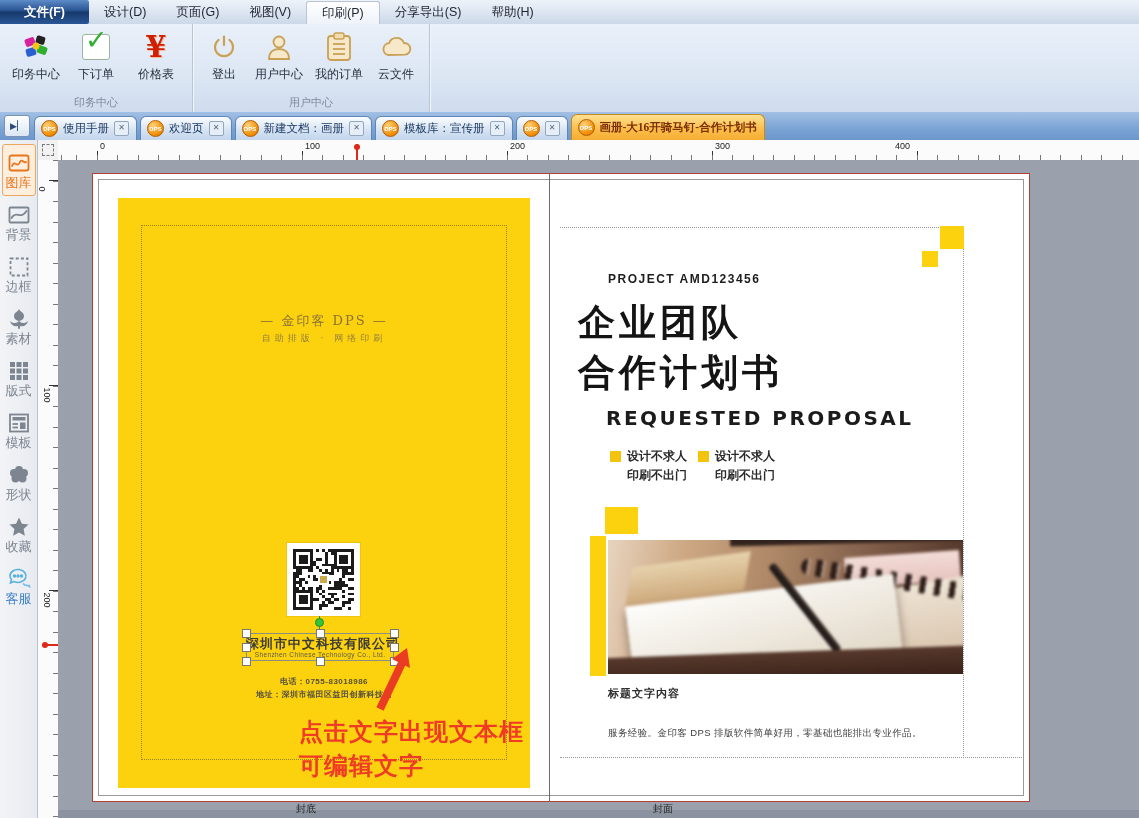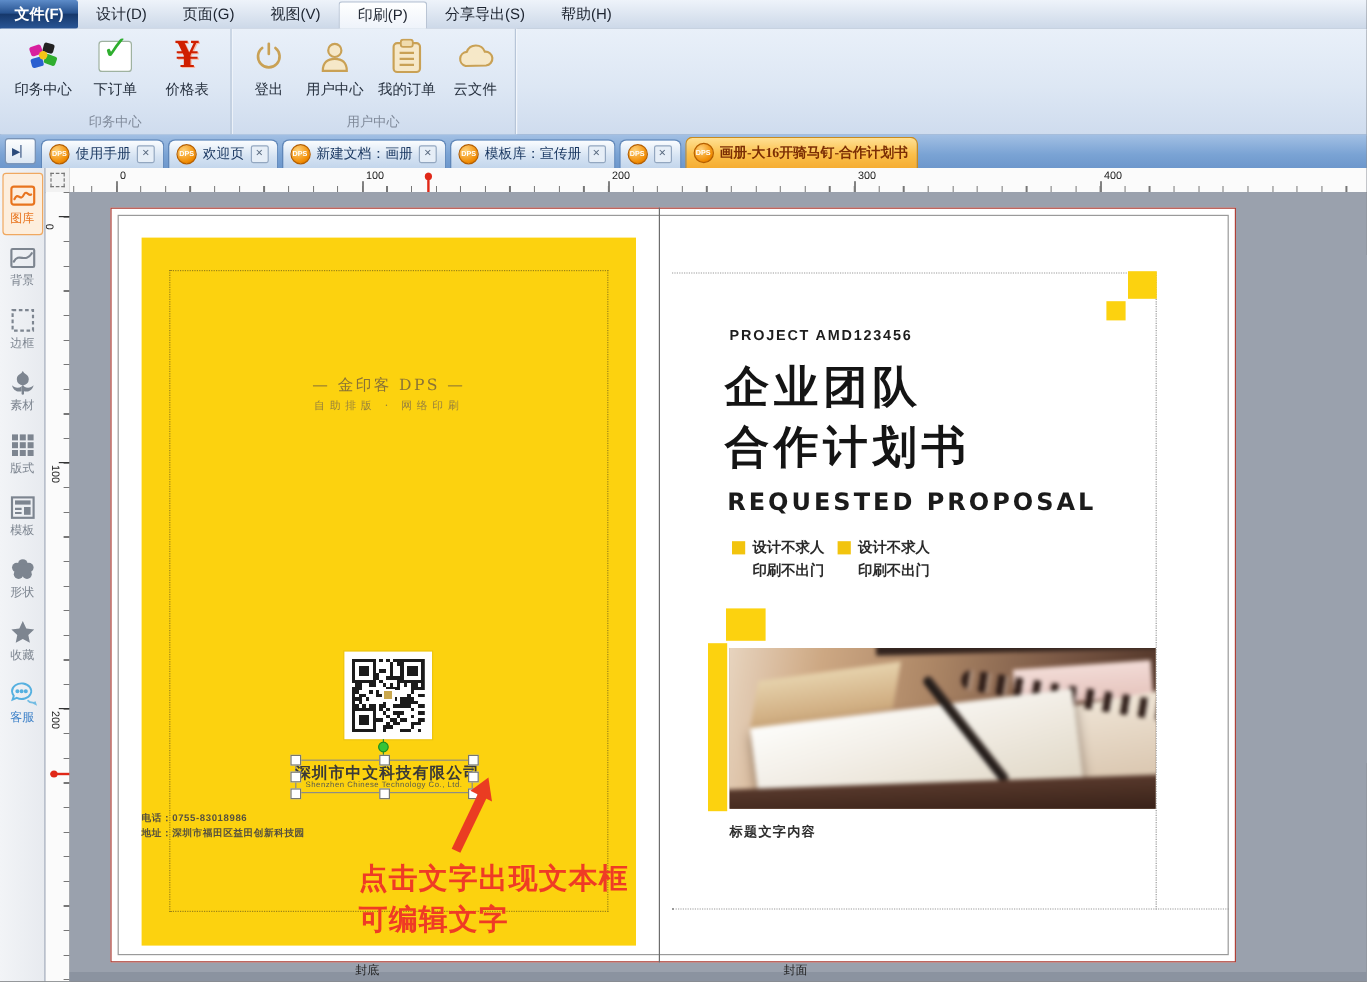--- a/index.html
+++ b/index.html
@@ -5,21 +5,21 @@
   html,body{margin:0;padding:0;background:#666;}
   .app{position:relative;width:1139px;height:818px;overflow:hidden;background:#9aa1ad;
        font-family:"Liberation Sans","DejaVu Sans",sans-serif;-webkit-font-smoothing:antialiased;}
   .abs{position:absolute;}
 
   
   .menubar{left:0;top:0;width:1139px;height:24px;background:linear-gradient(#eef3fa,#ccd8e8);
            border-bottom:1px solid #aebcd2;display:flex;align-items:stretch;font-size:12.5px;color:#1d2430;}
   .mitem{display:flex;align-items:center;padding:0 15px;cursor:default;}
   .mitem.file{background:linear-gradient(#5d8cc9 0%,#27528f 45%,#16386b 50%,#2a5696 100%);
-              color:#fff;border-radius:0 2px 2px 0;padding:0 12px;font-weight:bold;}
+              color:#fff;border-radius:0 2px 2px 0;padding:0 24px;font-weight:bold;}
   .mitem.activeTab{background:linear-gradient(#ffffff,#eef3fa);border:1px solid #b9c4d4;border-bottom:none;
                    border-radius:3px 3px 0 0;margin-top:1px;}
 
   
   .ribbon{left:0;top:24px;width:1139px;height:88px;background:linear-gradient(#e9f0f9 0%,#dde7f4 55%,#cfdcee 100%);
           border-bottom:1px solid #a9bacf;display:flex;}
   .rgroup{display:flex;flex-direction:column;border-right:1px solid #b7c5d8;box-shadow:1px 0 0 #f2f6fb;}
   .rbtns{flex:1;display:flex;align-items:flex-start;padding:4px 8px 0 8px;gap:4px;}
   .rbtn{width:56px;display:flex;flex-direction:column;align-items:center;gap:2px;padding-top:2px;border-radius:3px;}
   .ricon{width:34px;height:34px;display:flex;align-items:center;justify-content:center;}
@@ -43,21 +43,21 @@
   .dps{width:15px;height:15px;flex:none;border-radius:50%;background:radial-gradient(circle at 35% 30%,#ffd27a,#f08a00 70%,#c96a00);
        border:1px solid #b55f00;color:#fff;font-size:6px;font-weight:bold;display:flex;align-items:center;justify-content:center;}
   .tclose{width:13px;height:13px;flex:none;border-radius:2px;background:#e6eef7;border:1px solid #93a7c0;
           color:#5a6b80;font-size:8px;line-height:11px;text-align:center;font-weight:bold;}
 
   
   .sidebar{left:0;top:140px;width:38px;height:678px;background:linear-gradient(to right,#f2f4f7,#e7eaef);
            border-right:1px solid #b9c2cf;display:flex;flex-direction:column;align-items:center;padding-top:4px;box-sizing:border-box;}
   .sitem{width:34px;height:52px;display:flex;flex-direction:column;align-items:center;justify-content:center;gap:1px;
          color:#7d8590;border-radius:3px;}
-  .sitem .slabel{font-size:10px;line-height:13px;}
+  .sitem .slabel{font-size:13px;line-height:13px;}
   .sitem.active{background:#fdeedd;border:1px solid #f0a860;box-sizing:border-box;color:#e8741e;}
   .sitem.active .slabel{color:#e8741e;}
   .sitem.blue{color:#55b0e0;}
   .sitem.blue .slabel{color:#3c80c8;}
   .sicon{width:24px;height:24px;}
 
   
   .corner{left:38px;top:140px;width:20px;height:20px;background:#f2f2f2;border-right:1px solid #8a8a8a;border-bottom:1px solid #555;}
   .corner i{position:absolute;left:4px;top:4px;width:10px;height:10px;border:1px dashed #777;}
   .hruler{left:58px;top:140px;width:1081px;height:20px;background:#fbfbfb;border-bottom:1px solid #444;}
@@ -92,31 +92,31 @@
          font-size:9px;color:#98823d;letter-spacing:4px;}
   .qrbox{left:287px;top:543px;width:73px;height:73px;background:#fff;box-shadow:0 0 0 1px rgba(0,0,0,.06);}
   .qrbox svg{position:absolute;left:6px;top:6px;}
   .stem{left:319px;top:616px;width:1px;height:20px;background:#2f8f2f;}
   .gdot{left:315px;top:618px;width:9px;height:9px;border-radius:50%;background:#37c437;border:1px solid #1f8f1f;box-sizing:border-box;}
   .tbox{left:246px;top:633px;width:148px;height:28px;border:1px solid #8d8d85;box-sizing:border-box;}
   .cn{left:246px;top:635px;width:148px;text-align:center;font-size:13px;font-weight:bold;color:#3a3a38;
       letter-spacing:1px;white-space:nowrap;}
   .en{left:240px;top:651px;width:160px;text-align:center;font-size:6.5px;color:#5a5a4c;letter-spacing:.4px;white-space:nowrap;}
   .h{position:absolute;width:9px;height:9px;background:#fff;border:1px solid #77776f;box-sizing:border-box;}
-  .contact{left:118px;width:412px;font-size:8px;font-weight:bold;color:#55503f;letter-spacing:.5px;}
+  .contact{left:118px;width:412px;text-align:center;font-size:8px;font-weight:bold;color:#55503f;letter-spacing:.5px;}
   .ann{font-size:24px;font-weight:bold;color:#EF3B25;letter-spacing:1px;white-space:nowrap;
        font-family:"DejaVu Sans","Liberation Sans",sans-serif;}
 
   
   .dot-t{left:560px;top:227px;width:403px;height:1px;border-top:1px dotted #999;}
   .dot-r{left:963px;top:227px;width:1px;height:531px;border-left:1px dotted #999;}
   .dot-b{left:560px;top:757px;width:464px;height:1px;border-top:1px dotted #999;}
   .ysq{background:#FCD20F;}
   .project{left:608px;top:272px;font-size:12px;font-weight:bold;color:#1d1d1d;letter-spacing:1.5px;}
-  .rtitle{left:604px;font-size:37px;font-weight:900;color:#141414;letter-spacing:4px;
+  .rtitle{left:578px;font-size:37px;font-weight:900;color:#141414;letter-spacing:4px;
           font-family:"DejaVu Sans","Liberation Sans",sans-serif;white-space:nowrap;}
   .rsub{left:606px;top:406px;font-size:20px;font-weight:bold;color:#1b1b1b;letter-spacing:2.5px;
         font-family:"DejaVu Sans","Liberation Sans",sans-serif;}
   .bsq{width:11px;height:11px;background:#F2C40E;}
   .btxt{font-size:12px;font-weight:bold;color:#2a2a2a;line-height:19px;white-space:nowrap;}
   .sect{left:608px;top:686px;font-size:11px;font-weight:bold;color:#2e2e2e;letter-spacing:1px;}
   .body{left:608px;font-size:9.5px;color:#3f3f3f;letter-spacing:.4px;white-space:nowrap;}
 
   
   .photo{left:608px;top:540px;width:355px;height:134px;overflow:hidden;background:#8a6a52;}
@@ -372,21 +372,21 @@
   <div class="abs hruler">
     <span class="htick" style="left:39px"></span>
       <span class="hnum" style="left:42px">0</span>
     <span class="htick" style="left:244px"></span>
       <span class="hnum" style="left:247px">100</span>
     <span class="htick" style="left:449px"></span>
       <span class="hnum" style="left:452px">200</span>
     <span class="htick" style="left:654px"></span>
       <span class="hnum" style="left:657px">300</span>
     <span class="htick" style="left:859px"></span>
-      <span class="hnum" style="left:862px">400</span>
+      <span class="hnum" style="left:837px">400</span>
   </div>
   <div class="abs vruler">
     <span class="vtick" style="top:20px"></span>
       <span class="vnum" style="top:24px">0</span>
     <span class="vtick" style="top:225px"></span>
       <span class="vnum" style="top:230px">100</span>
     <span class="vtick" style="top:430px"></span>
       <span class="vnum" style="top:435px">200</span>
   </div>
   <div class="abs hpin"></div>
@@ -599,17 +599,18 @@
       <div class="ph ph-pink"></div>
       <div class="ph ph-page2"></div>
       <div class="ph ph-spiral"></div>
       <div class="ph ph-page"></div>
       <div class="ph ph-pen"></div>
       <div class="ph ph-desk"></div>
     </div>
   </div>
 
   <div class="abs sect">标题文字内容</div>
+  <div class="abs body" style="top:727px">服务经验。金印客 DPS 排版软件简单好用，零基础也能排出专业作品。</div>
 
   <div class="abs pagelabel" style="left:296px">封底</div>
   <div class="abs pagelabel" style="left:653px">封面</div>
 
 </div>
 
 </body></html>

